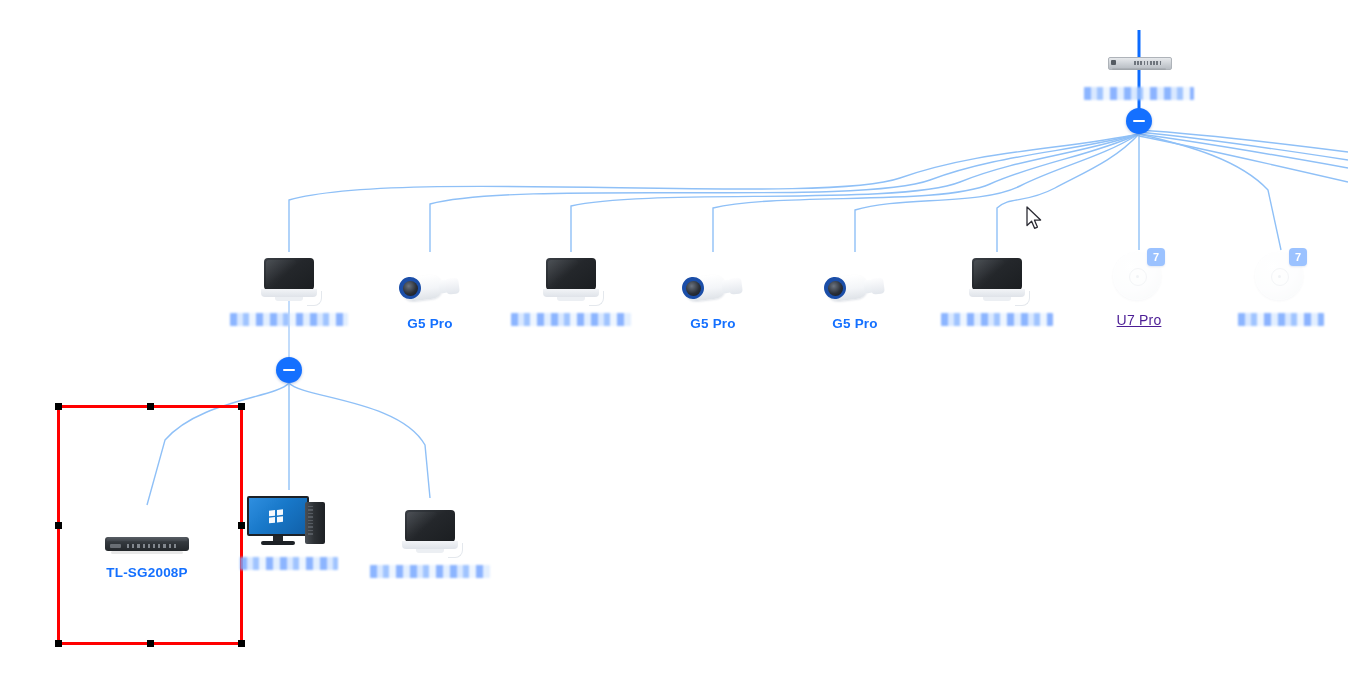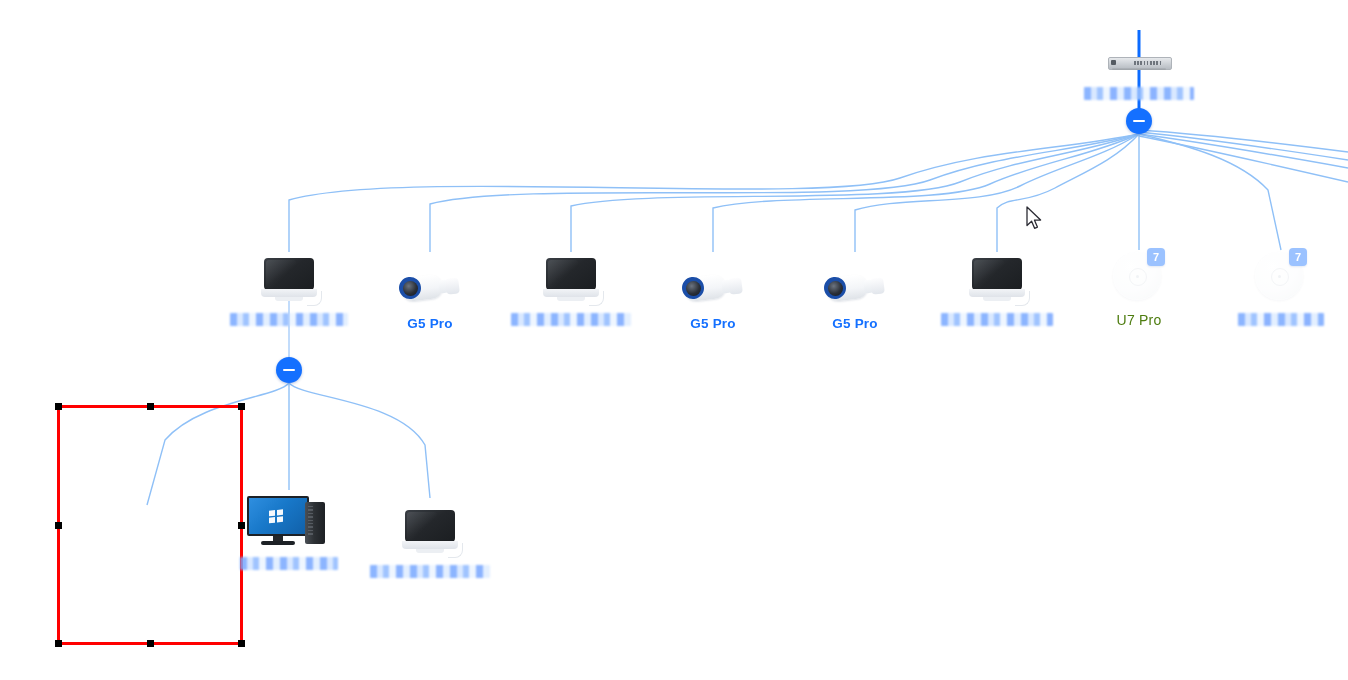--- a/index.html
+++ b/index.html
@@ -10,21 +10,21 @@
   }
   #canvas{position:absolute;inset:0;width:1348px;height:680px;}
   #edges{position:absolute;left:0;top:0;width:1348px;height:680px;pointer-events:none;}
 
   .node{position:absolute;transform:translate(-50%,0);text-align:center;width:170px;}
   .node .art{position:relative;height:60px;display:flex;align-items:flex-end;justify-content:center;}
   .label{
     font-size:13.5px;font-weight:bold;color:#1470ff;
     margin-top:8px;letter-spacing:.2px;white-space:nowrap;
   }
-  .label.muted{color:#4d7c0f;font-weight:normal;font-size:14px;}
+  .label.muted{color:#4c1d95;font-weight:normal;font-size:14px;text-decoration:underline;}
 
   
   .redact{
     display:inline-block;height:13px;margin-top:9px;position:relative;
     background:
       repeating-linear-gradient(90deg,
         rgba(120,168,255,.85) 0 7px, rgba(205,225,255,.75) 7px 13px,
         rgba(150,190,255,.9) 13px 19px, rgba(228,240,255,.6) 19px 26px,
         rgba(110,160,255,.8) 26px 33px, rgba(215,232,255,.7) 33px 40px);
     filter:blur(1.1px);border-radius:1px;
@@ -325,20 +325,32 @@
       <div class="ap faded">
         <span class="disc"></span>
           <span class="ring"></span>
           <span class="dot"></span>
         <span class="badge">7</span>
       </div>
     </div>
     <span class="redact r5"></span>
   </div>
 
+  <div class="node" style="left:147px;top:497px;">
+    <div class="art">
+      <div class="dsw">
+          <span class="chassis"></span>
+          <span class="top"></span>
+          <span class="ports"></span>
+          <span class="brand"></span>
+          <span class="shadow"></span>
+        </div>
+    </div>
+    <div class="label">TL-SG2008P</div>
+  </div>
 
   <div class="node" style="left:289px;top:492px;">
     <div class="art" style="height:56px">
       <div class="pc">
         <span class="mon"></span>
           <span class="wlogo"></span>
           <span class="neck"></span>
         <span class="foot"></span>
           <span class="tower"></span>
           <span class="tgrill"></span>

